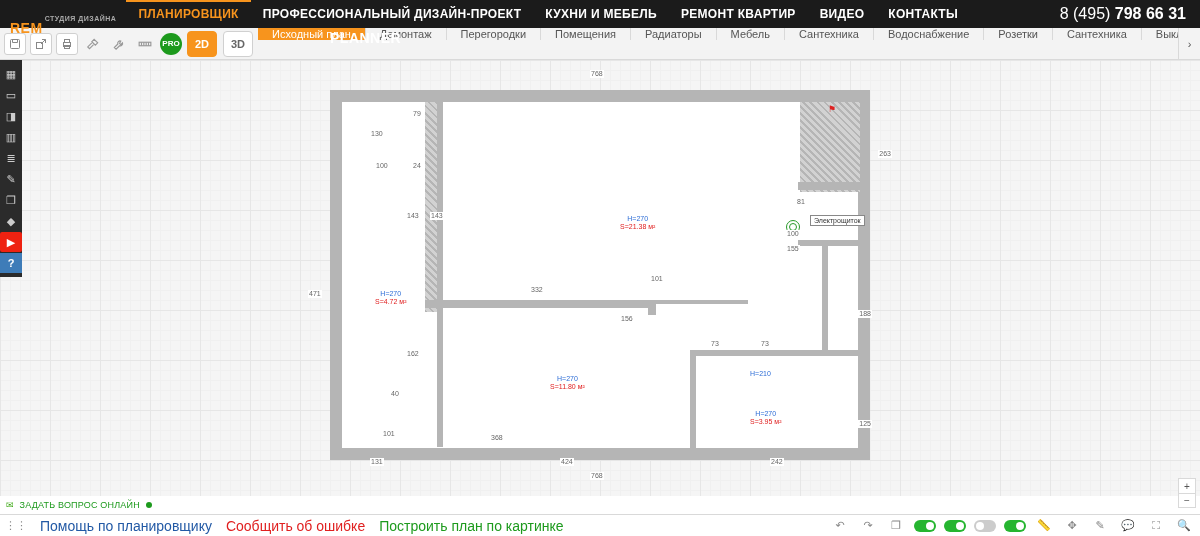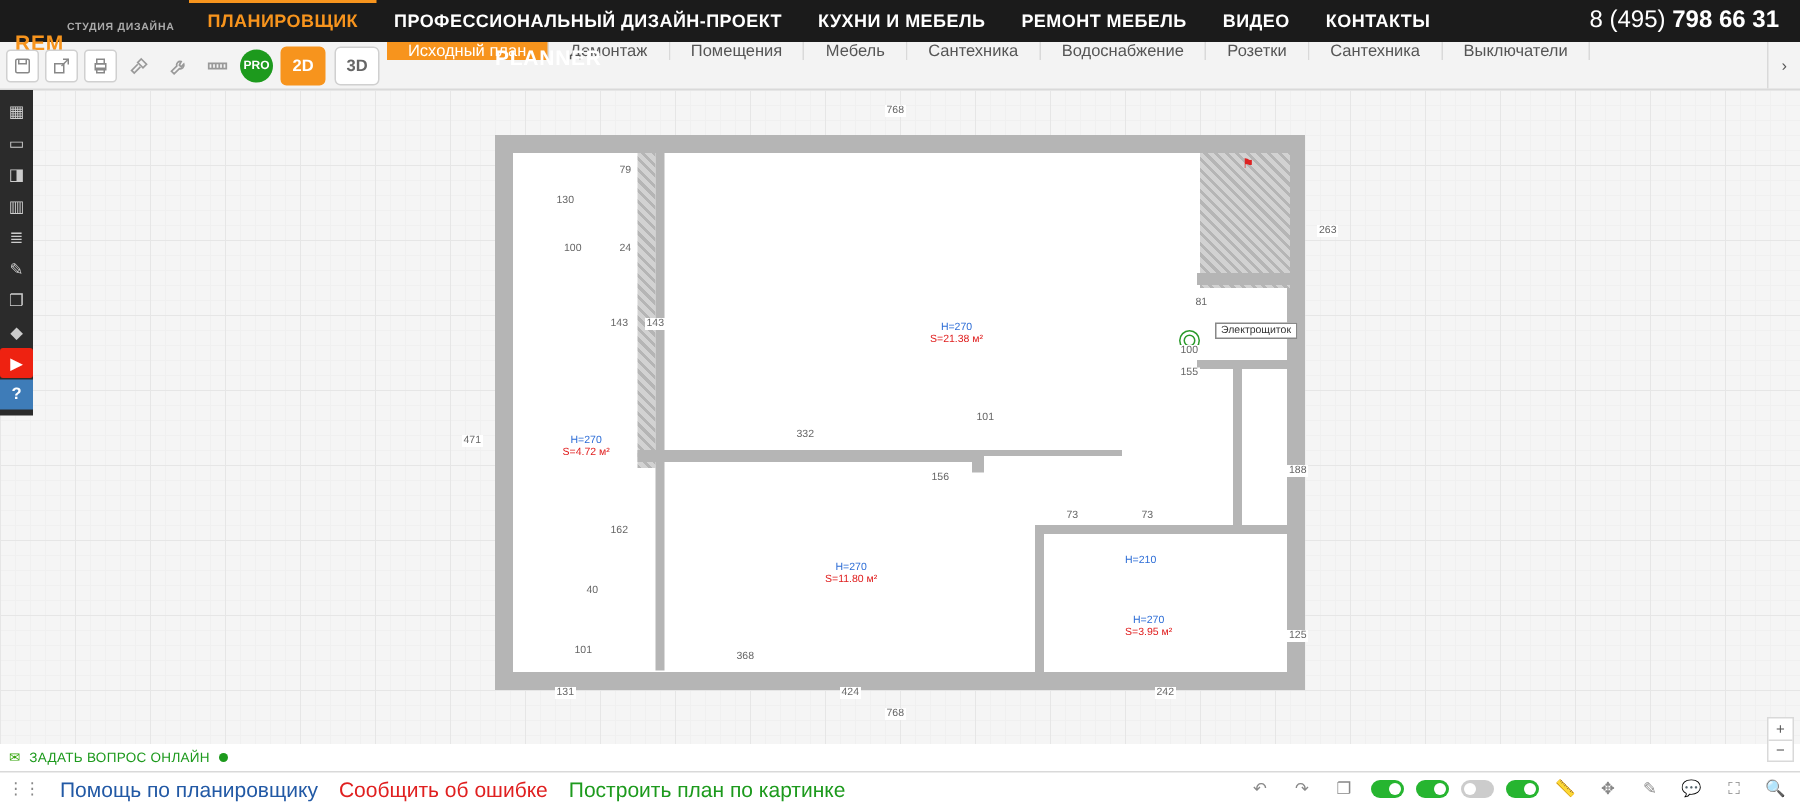--- a/index.html
+++ b/index.html
@@ -101,21 +101,21 @@
 
 <div class="topnav">
   <div class="logo">
     <span class="rem">REM</span>
     <span class="plan">PLANNER</span>
     <span class="sub">СТУДИЯ ДИЗАЙНА</span>
   </div>
   <div class="nav-item active">ПЛАНИРОВЩИК</div>
   <div class="nav-item">ПРОФЕССИОНАЛЬНЫЙ ДИЗАЙН-ПРОЕКТ</div>
   <div class="nav-item">КУХНИ И МЕБЕЛЬ</div>
-  <div class="nav-item">РЕМОНТ МЕБЕЛЬ</div>
+  <div class="nav-item">РЕМОНТ КВАРТИР</div>
   <div class="nav-item">ВИДЕО</div>
   <div class="nav-item">КОНТАКТЫ</div>
   <div class="phone">
     <span class="thin">8 (495) </span><span>798 66 31</span>
   </div>
 </div>
 
 <div class="toolbar">
   <div class="tb-iconset">
     <div class="tb-icon">
@@ -155,21 +155,23 @@
           <path d="M6 9v6M10 9v6M14 9v6M18 9v6"></path>
         </svg>
       </div>
     <div class="pro-badge">PRO</div>
     <div class="viewbtn active">2D</div>
     <div class="viewbtn">3D</div>
   </div>
   <div class="tabbar">
     <div class="tab active">Исходный план</div>
     <div class="tab">Демонтаж</div>
+    <div class="tab">Перегородки</div>
     <div class="tab">Помещения</div>
+    <div class="tab">Радиаторы</div>
     <div class="tab">Мебель</div>
     <div class="tab">Сантехника</div>
     <div class="tab">Водоснабжение</div>
     <div class="tab">Розетки</div>
     <div class="tab">Сантехника</div>
     <div class="tab">Выключатели</div>
 
   </div>
   <div class="tab-scroll">›</div>
 </div>

